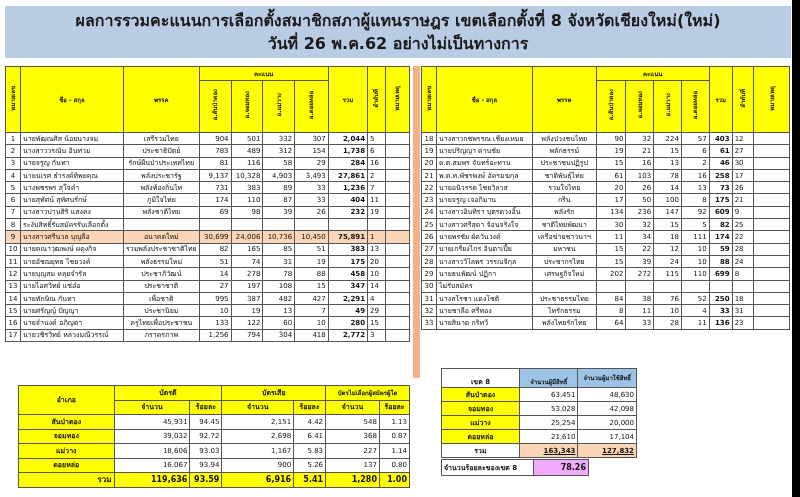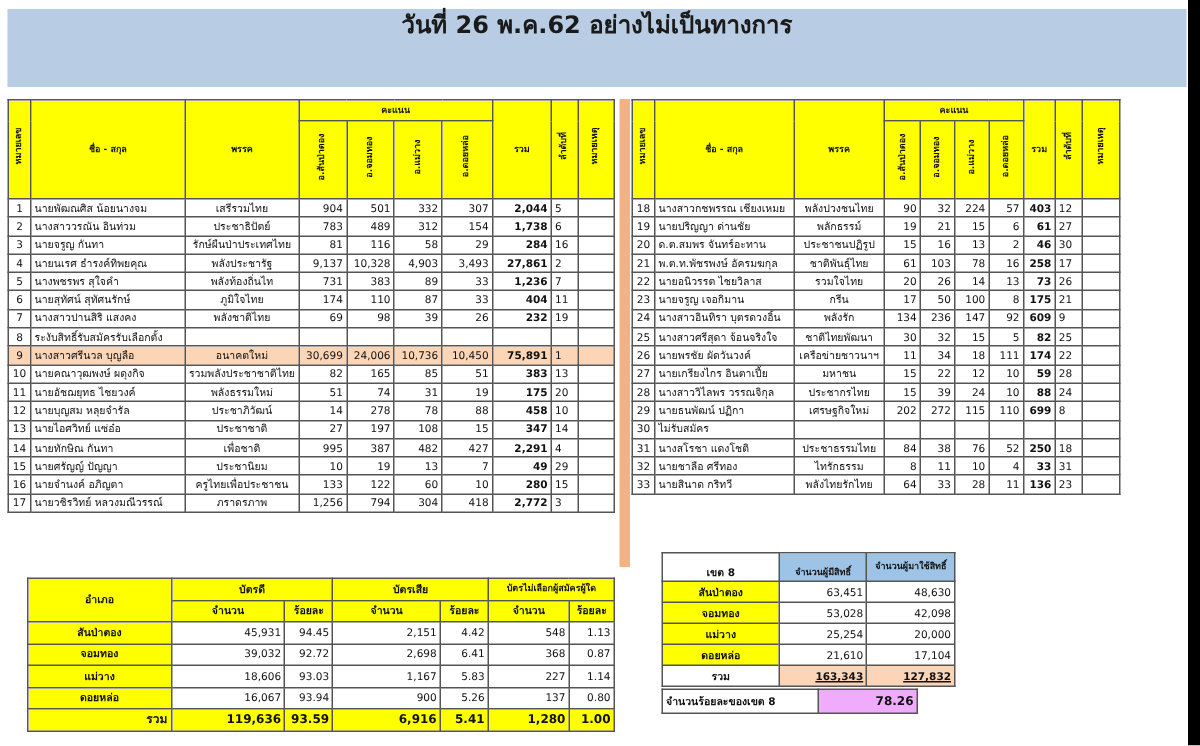--- a/index.html
+++ b/index.html
@@ -18,44 +18,45 @@
   table { border-collapse: collapse; position: absolute; }
   td, th { border: 1px solid #555; font-size: 7px; line-height: 10px; height: 12.3px; padding: 0 2px; white-space: nowrap; overflow: hidden; }
   th { background: #ffff00; font-weight: bold; font-size: 6px; }
   .vtext { writing-mode: vertical-rl; transform: rotate(180deg); display: inline-block; font-size: 6px; }
   .num { text-align: right; }
   .ctr { text-align: center; }
   .bold { font-weight: bold; }
   .hl td { background: #fbd5b5; }
 
   .main-left { left: 5px; top: 66px; width: 405px; }
-  .main-right { left: 421px; top: 66px; width: 326px; }
+  .main-right { left: 421px; top: 66px; width: 369px; }
   .sep-bar { position: absolute; left: 413px; top: 66px; width: 7px; height: 312px; background: #f4b183; }
 
   .sum-left { left: 18px; top: 385px; width: 392px; }
   .sum-left td { height: 14.5px; font-size: 7px; }
   .sum-left .yl { background: #ffff00; font-weight: bold; text-align: center; }
   .sum-left .total td { background: #ffff00; font-weight: bold; font-size: 8px; }
 
   .sum-right { left: 441px; top: 368px; width: 196px; }
   .sum-right td { height: 14px; font-size: 7px; border-style: solid; }
   .sum-right .hdr-w { background: #fff; font-weight: bold; text-align: center; }
   .sum-right .hdr-b { background: #9dc3e6; font-weight: bold; text-align: center; font-size: 6px; }
   .sum-right .yl { background: #ffff00; font-weight: bold; text-align: center; }
   .sum-right .or { background: #fbd5b5; font-weight: bold; text-align: right; text-decoration: underline; padding-left: 20px; }
   .sum-right .dotrow td { border-bottom: 1px dotted #555; }
 
-  .pct-box { left: 441px; top: 459px; width: 171px; }
+  .pct-box { left: 441px; top: 459px; width: 148px; }
   .pct-box td { height: 16px; font-size: 7px; font-weight: bold; }
   .pct-box .pk { background: #f0abfc; text-align: right; font-size: 8px; }
 </style>
 </head>
 <body>
 
 <div class="title-band">
+  <div class="l1">ผลการรวมคะแนนการเลือกตั้งสมาชิกสภาผู้แทนราษฎร เขตเลือกตั้งที่  8  จังหวัดเชียงใหม่(ใหม่)</div>
   <div class="l2">วันที่ 26 พ.ค.62 อย่างไม่เป็นทางการ</div>
 </div>
 
 <div class="right-black"></div>
 <div class="sep-bar"></div>
 
 <table class="main-left" id="tbl-left">
   <colgroup>
     <col style="width:12px">
       <col style="width:104px">

